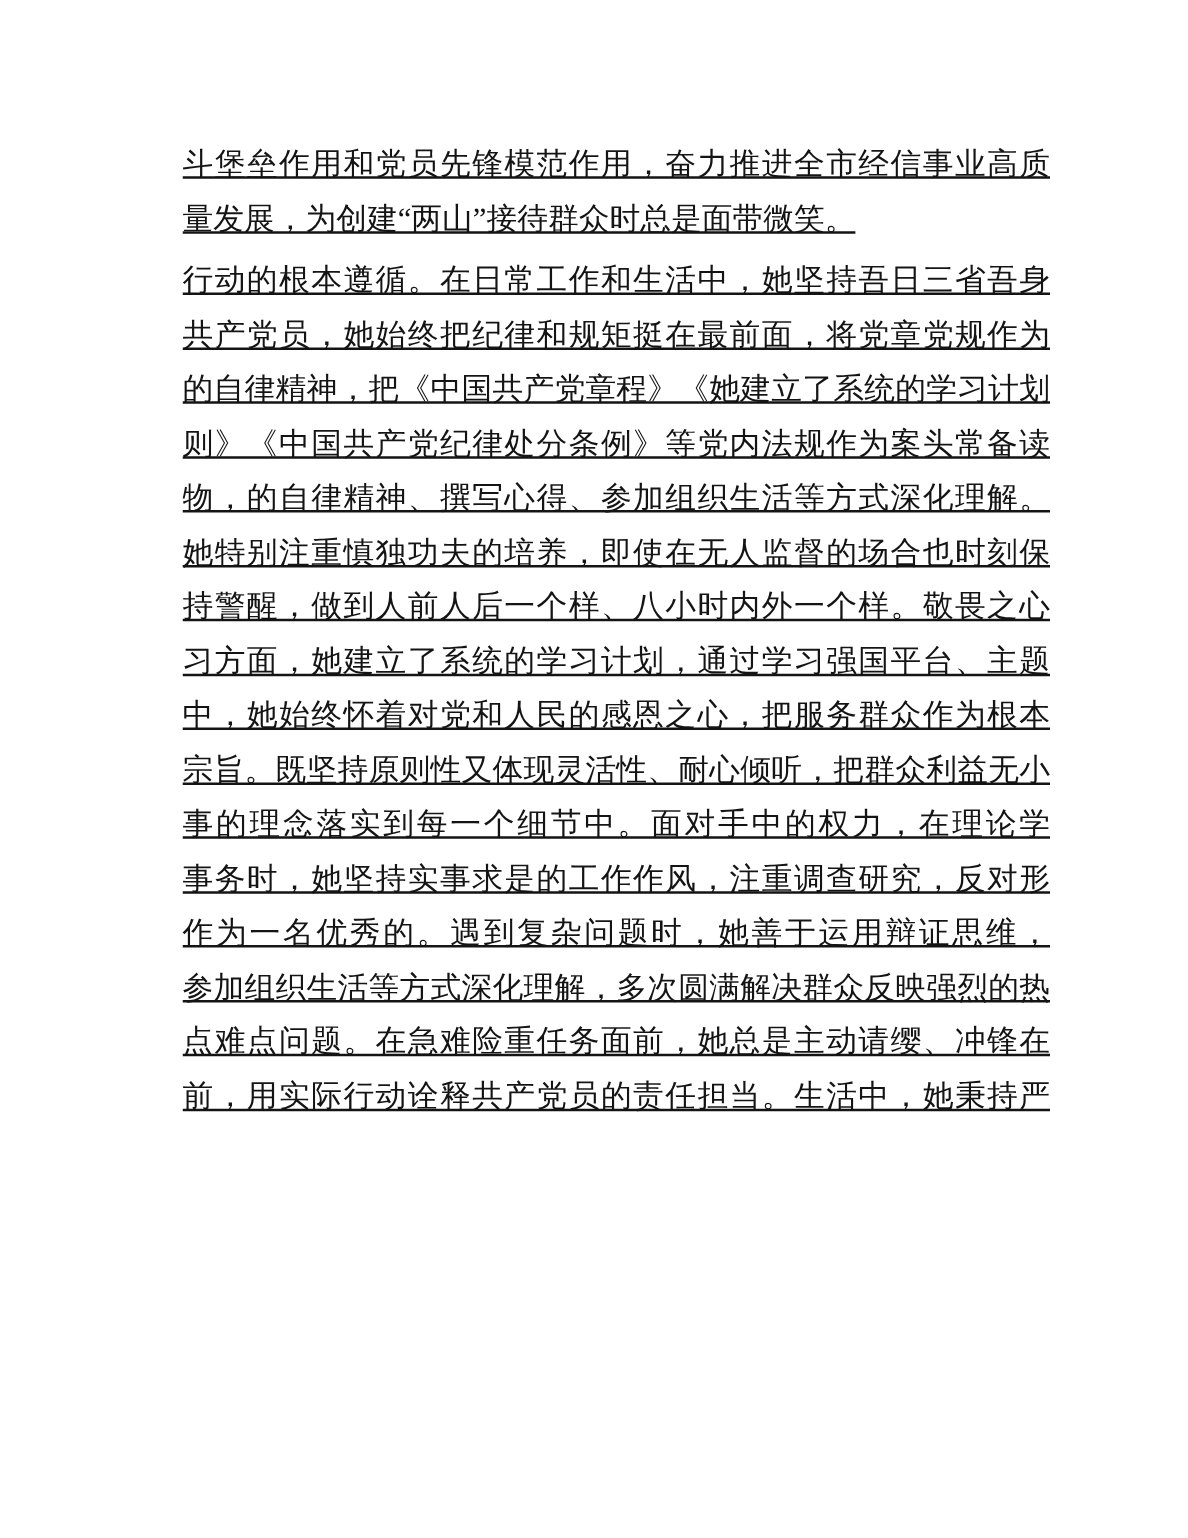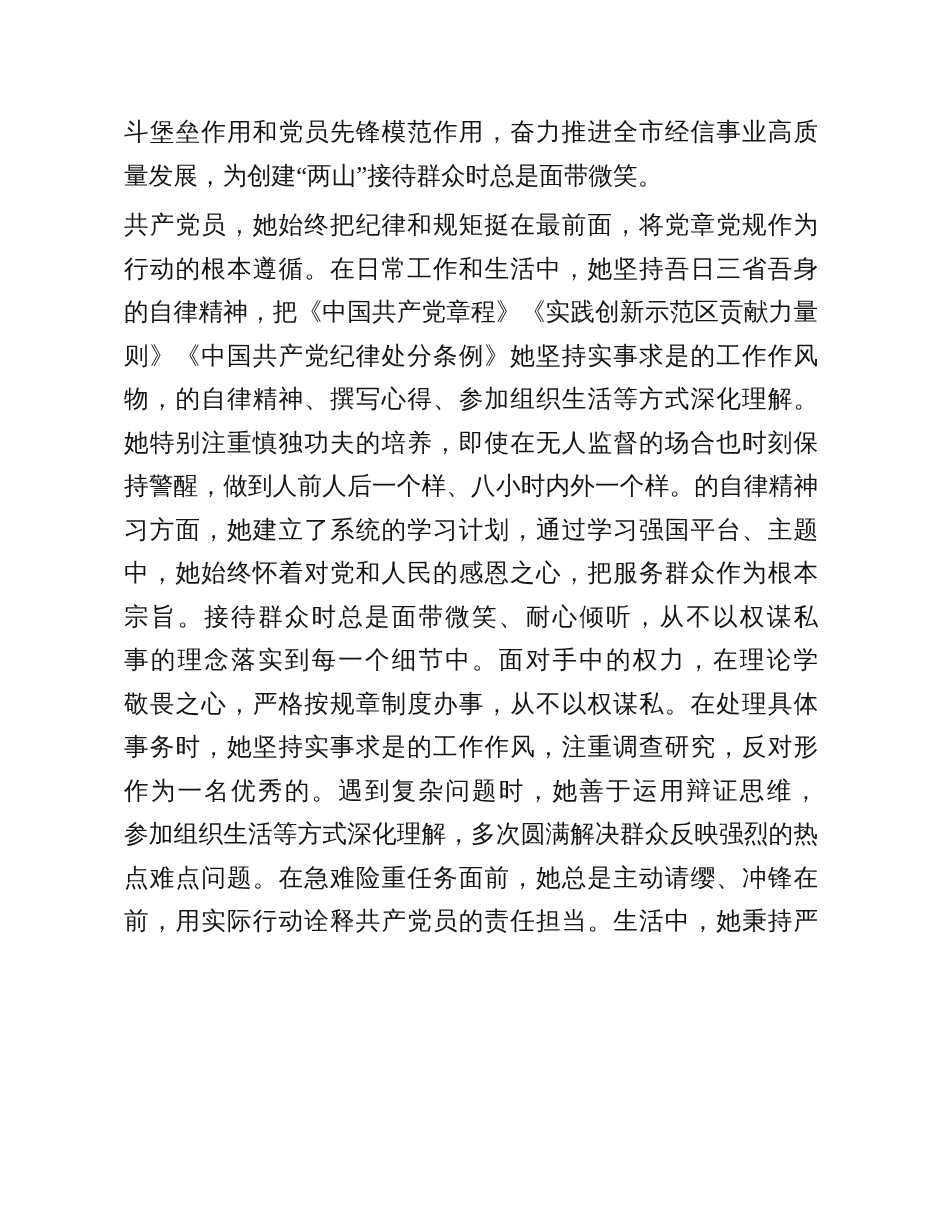--- a/index.html
+++ b/index.html
@@ -14,24 +14,25 @@
     overflow: hidden;
     font-family: "Liberation Serif", "DejaVu Serif", serif;
   }
   .page {
     position: absolute;
     inset: 0;
     background: #ffffff;
   }
   .doc-body {
     position: absolute;
-    left: 124px;
+    left: 146px;
     top: 110px;
     width: 694px;
     color: #141414;
+    text-decoration: underline;
   }
   .paragraph {
     margin: 0;
     padding: 0;
   }
   .paragraph + .paragraph {
     margin-top: 6px;
   }
   .line {
     font-size: 24.6px;
@@ -51,32 +52,31 @@
 </head>
 <body>
 
 <div class="page">
   <div class="doc-body">
       <div class="paragraph">
         <div class="line">斗堡垒作用和党员先锋模范作用，奋力推进全市经信事业高质</div>
         <div class="line natural-end">量发展，为创建“两山”接待群众时总是面带微笑。</div>
       </div>
       <div class="paragraph">
+        <div class="line">行动的根本遵循。在日常工作和生活中，她坚持吾日三省吾身</div>
         <div class="line">共产党员，她始终把纪律和规矩挺在最前面，将党章党规作为</div>
-        <div class="line">行动的根本遵循。在日常工作和生活中，她坚持吾日三省吾身</div>
-        <div class="line">的自律精神，把《中国共产党章程》《实践创新示范区贡献力量</div>
-        <div class="line">则》《中国共产党纪律处分条例》她坚持实事求是的工作作风</div>
+        <div class="line">的自律精神，把《中国共产党章程》《她建立了系统的学习计划</div>
+        <div class="line">则》《中国共产党纪律处分条例》等党内法规作为案头常备读</div>
         <div class="line">物，的自律精神、撰写心得、参加组织生活等方式深化理解。</div>
         <div class="line">她特别注重慎独功夫的培养，即使在无人监督的场合也时刻保</div>
-        <div class="line">持警醒，做到人前人后一个样、八小时内外一个样。的自律精神</div>
+        <div class="line">持警醒，做到人前人后一个样、八小时内外一个样。敬畏之心</div>
         <div class="line">习方面，她建立了系统的学习计划，通过学习强国平台、主题</div>
         <div class="line">中，她始终怀着对党和人民的感恩之心，把服务群众作为根本</div>
-        <div class="line">宗旨。接待群众时总是面带微笑、耐心倾听，从不以权谋私</div>
+        <div class="line">宗旨。既坚持原则性又体现灵活性、耐心倾听，把群众利益无小</div>
         <div class="line">事的理念落实到每一个细节中。面对手中的权力，在理论学</div>
-        <div class="line">敬畏之心，严格按规章制度办事，从不以权谋私。在处理具体</div>
         <div class="line">事务时，她坚持实事求是的工作作风，注重调查研究，反对形</div>
         <div class="line">作为一名优秀的。遇到复杂问题时，她善于运用辩证思维，</div>
         <div class="line">参加组织生活等方式深化理解，多次圆满解决群众反映强烈的热</div>
         <div class="line">点难点问题。在急难险重任务面前，她总是主动请缨、冲锋在</div>
         <div class="line">前，用实际行动诠释共产党员的责任担当。生活中，她秉持严</div>
       </div>
     </div>
 </div>
 
 </body></html>

